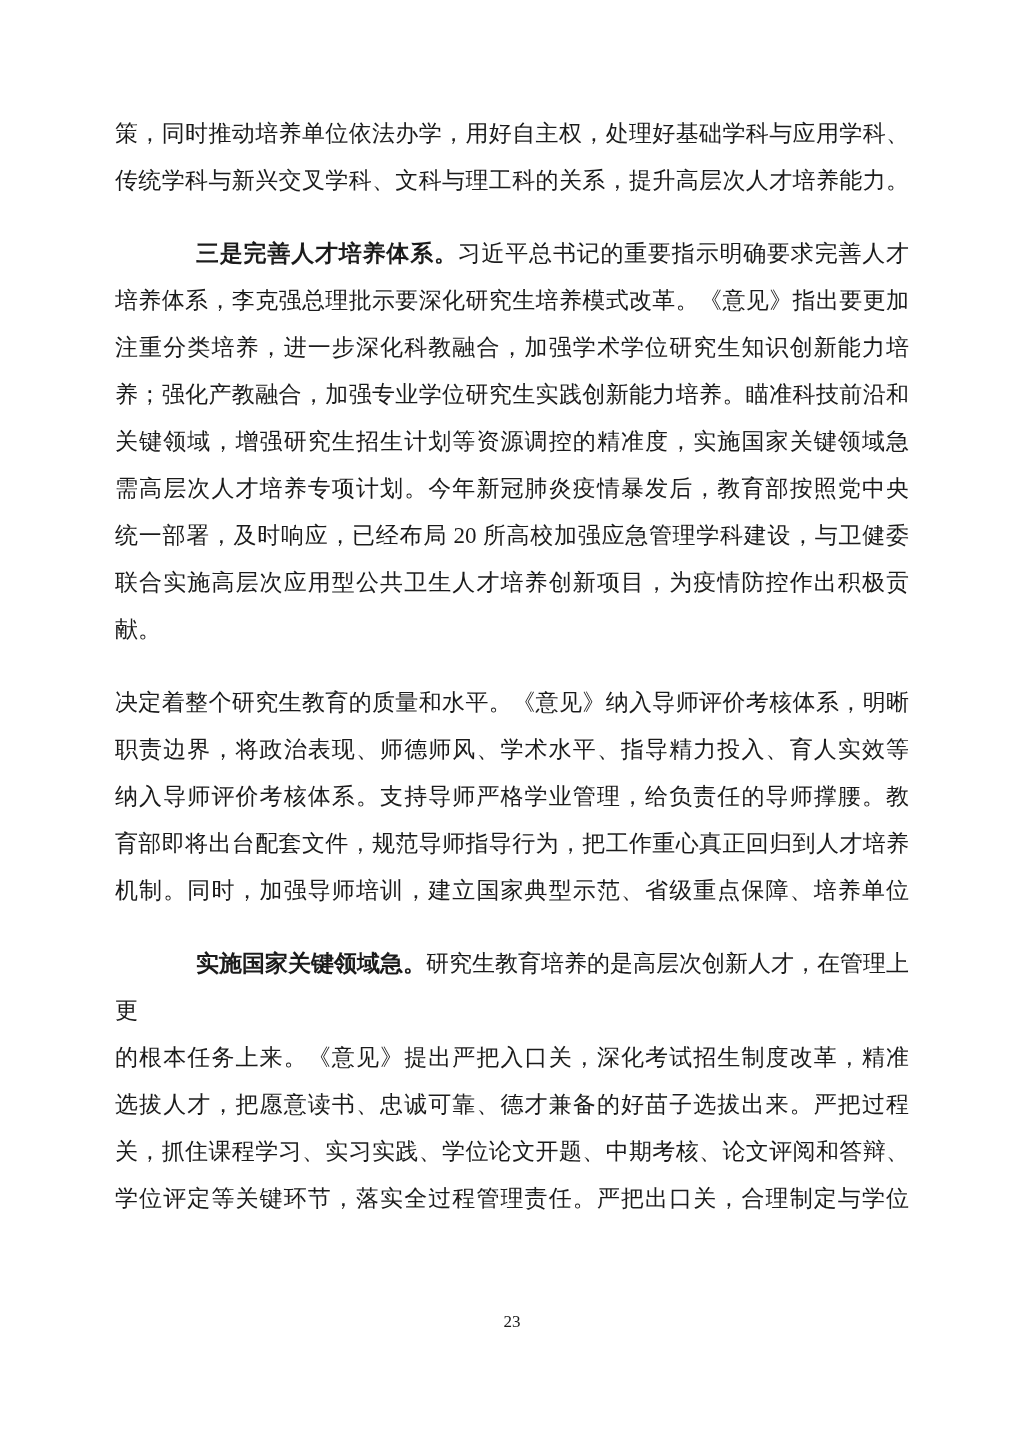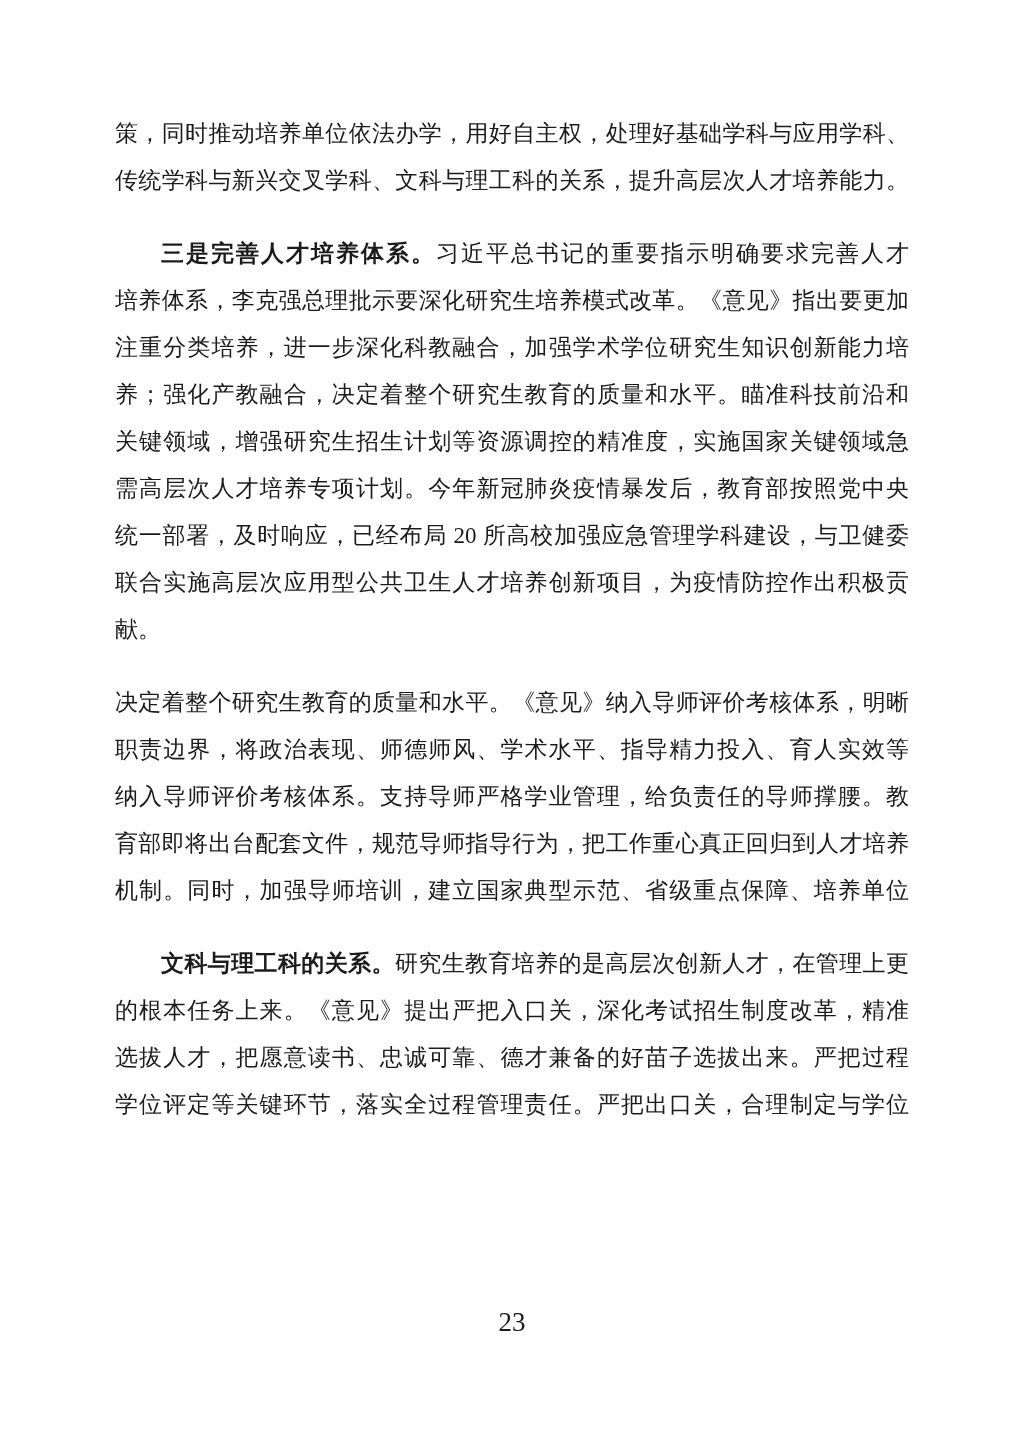--- a/index.html
+++ b/index.html
@@ -32,60 +32,61 @@
     white-space: nowrap;
     text-align: left;
     color: #1b1b1b;
   }
   .line.fill {
     white-space: normal;
     text-align: justify;
     text-align-last: justify;
   }
   .line.first { text-indent: 46px; }
-  .seg.bold { font-weight: bold; }
+  .seg.bold { font-weight: bold; margin-left: 35px; }
   .pagenum {
     position: absolute;
     top: 1308px;
     left: 0;
     width: 100%;
     text-align: center;
-    font-size: 27px;
+    font-size: 17px;
     line-height: 28px;
     color: #1b1b1b;
   }
 </style>
 </head>
 <body>
 
 <div class="page">
   <div class="doc-body">
       <div class="para">
         <div class="line fill"><span class="seg">策，同时推动培养单位依法办学，用好自主权，处理好基础学科与应用学科、</span></div>
         <div class="line fill"><span class="seg">传统学科与新兴交叉学科、文科与理工科的关系，提升高层次人才培养能力。</span></div>
       </div>
       <div class="para">
         <div class="line fill first"><span class="seg bold">三是完善人才培养体系。</span><span class="seg">习近平总书记的重要指示明确要求完善人才</span></div>
         <div class="line fill"><span class="seg">培养体系，李克强总理批示要深化研究生培养模式改革。《意见》指出要更加</span></div>
         <div class="line fill"><span class="seg">注重分类培养，进一步深化科教融合，加强学术学位研究生知识创新能力培</span></div>
-        <div class="line fill"><span class="seg">养；强化产教融合，决定着整个研究生教育的质量和水平。瞄准科技前沿和</span></div>
+        <div class="line fill"><span class="seg">养；强化产教融合，加强专业学位研究生实践创新能力培养。瞄准科技前沿和</span></div>
         <div class="line fill"><span class="seg">关键领域，增强研究生招生计划等资源调控的精准度，实施国家关键领域急</span></div>
         <div class="line fill"><span class="seg">需高层次人才培养专项计划。今年新冠肺炎疫情暴发后，教育部按照党中央</span></div>
         <div class="line fill"><span class="seg">统一部署，及时响应，已经布局 20 所高校加强应急管理学科建设，与卫健委</span></div>
         <div class="line fill"><span class="seg">联合实施高层次应用型公共卫生人才培养创新项目，为疫情防控作出积极贡</span></div>
         <div class="line"><span class="seg">献。</span></div>
       </div>
       <div class="para">
         <div class="line fill"><span class="seg">决定着整个研究生教育的质量和水平。《意见》纳入导师评价考核体系，明晰</span></div>
         <div class="line fill"><span class="seg">职责边界，将政治表现、师德师风、学术水平、指导精力投入、育人实效等</span></div>
         <div class="line fill"><span class="seg">纳入导师评价考核体系。支持导师严格学业管理，给负责任的导师撑腰。教</span></div>
         <div class="line fill"><span class="seg">育部即将出台配套文件，规范导师指导行为，把工作重心真正回归到人才培养</span></div>
         <div class="line fill"><span class="seg">机制。同时，加强导师培训，建立国家典型示范、省级重点保障、培养单位</span></div>
       </div>
       <div class="para">
-        <div class="line fill first"><span class="seg bold">文科与理工科的关系。</span><span class="seg">研究生教育培养的是高层次创新人才，在管理上更</span></div>
+        <div class="line fill first"><span class="seg bold">实施国家关键领域急。</span><span class="seg">研究生教育培养的是高层次创新人才，在管理上更</span></div>
         <div class="line fill"><span class="seg">的根本任务上来。《意见》提出严把入口关，深化考试招生制度改革，精准</span></div>
         <div class="line fill"><span class="seg">选拔人才，把愿意读书、忠诚可靠、德才兼备的好苗子选拔出来。严把过程</span></div>
+        <div class="line fill"><span class="seg">关，抓住课程学习、实习实践、学位论文开题、中期考核、论文评阅和答辩、</span></div>
         <div class="line fill"><span class="seg">学位评定等关键环节，落实全过程管理责任。严把出口关，合理制定与学位</span></div>
       </div>
     </div>
   <div class="pagenum">23</div>
 </div>
 
 </body></html>

